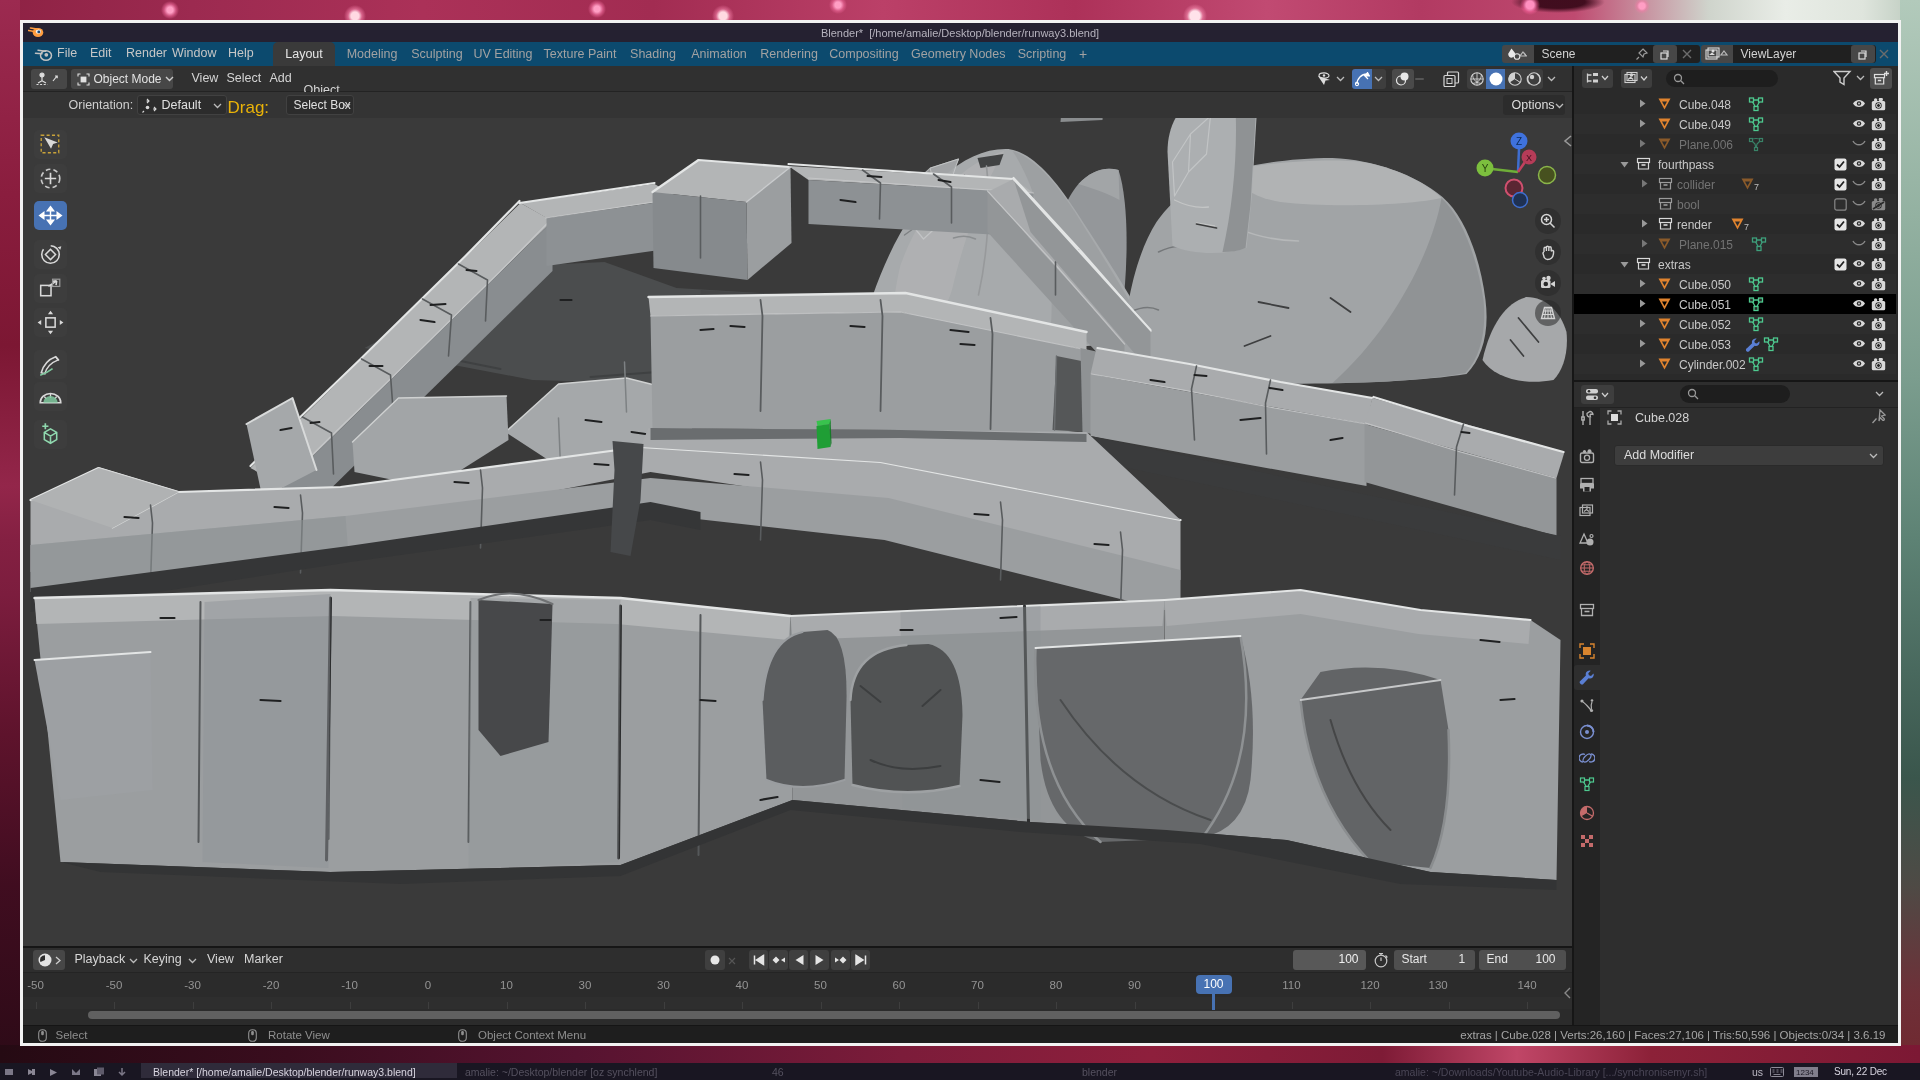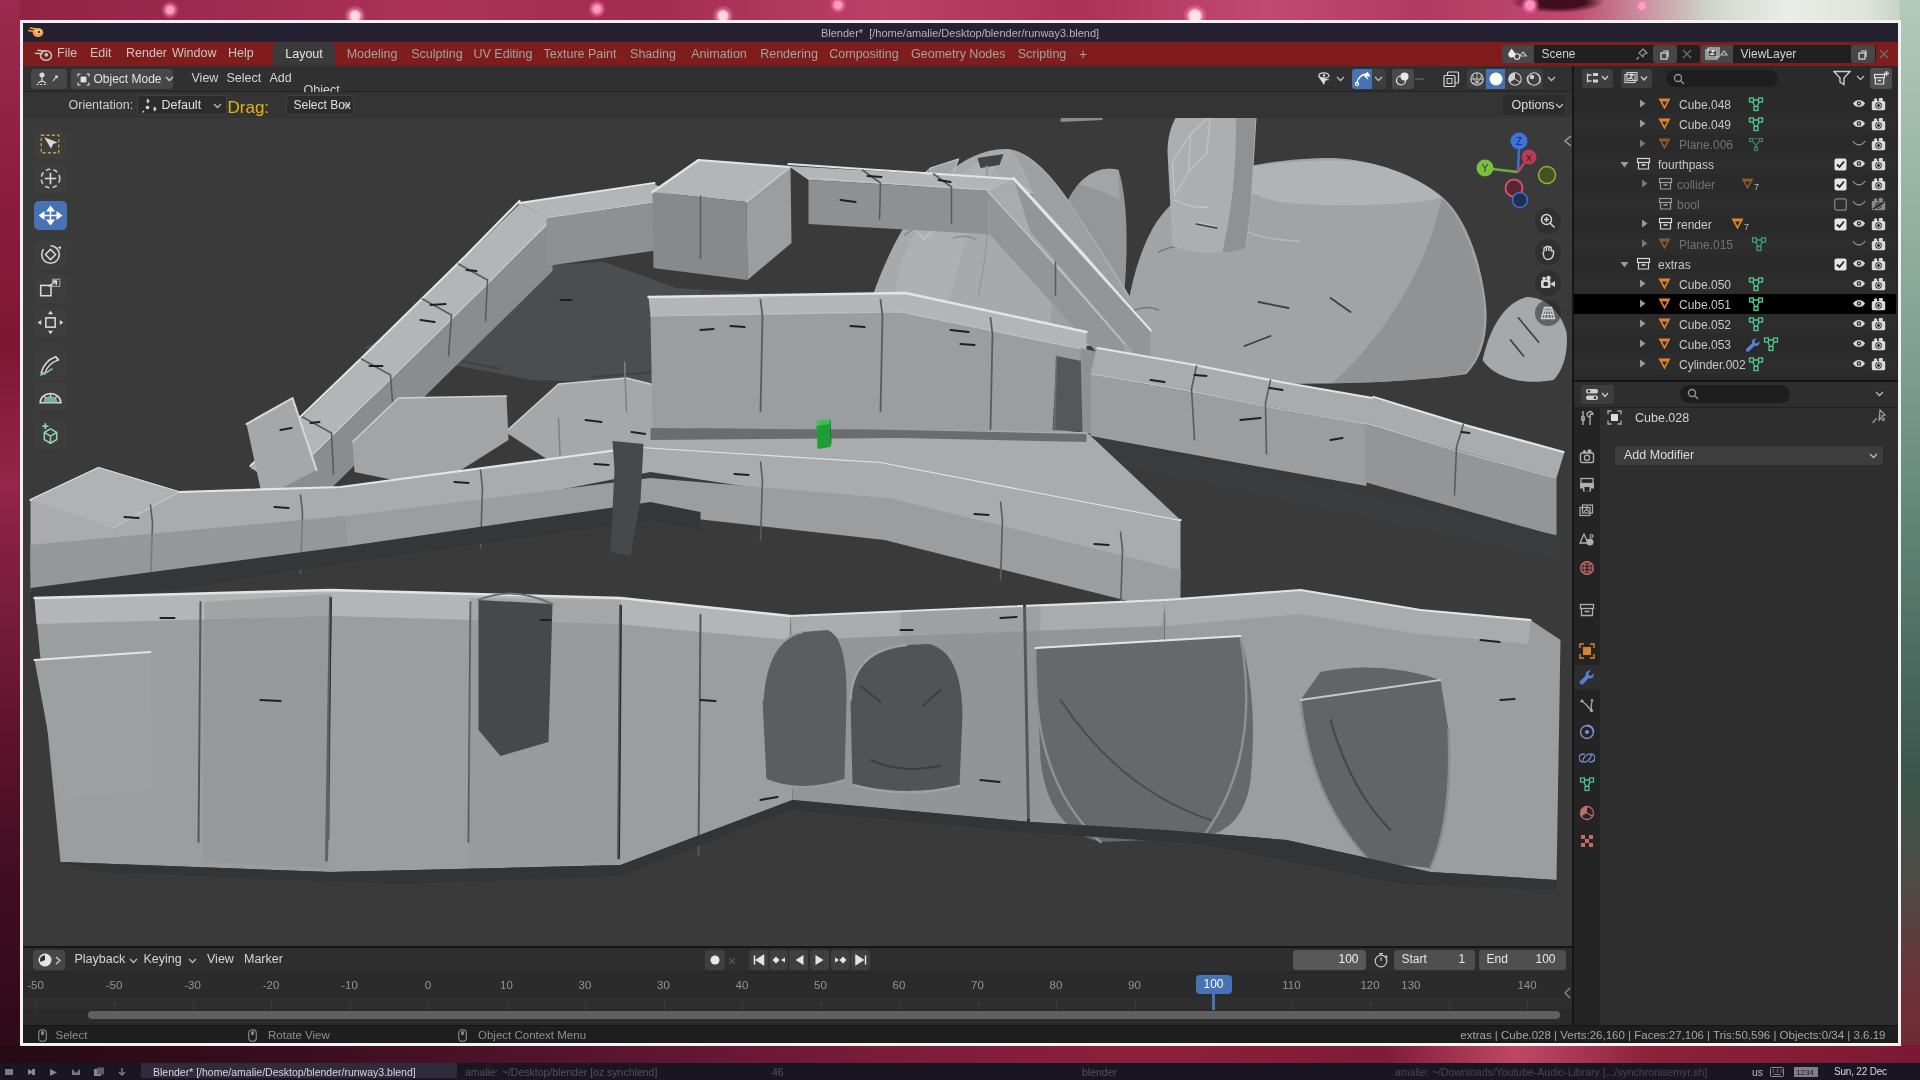--- a/index.html
+++ b/index.html
@@ -27,21 +27,21 @@
     background:linear-gradient(90deg,#250a13 0%, #3a0d1e 15%, #561330 30%, #7c1c3a 47%, #8e1f3c 60%, #7e1b36 72%, #c04667 79%, #8c2138 86%, #7c1834 100%); }
   
   #taskbar { left:0; top:1063px; width:1920px; height:17px; background:#191622; color:#b7b4bd; font-size:10.5px; }
   .task { position:absolute; top:1px; height:16px; line-height:16px; padding:0 10px; color:#d0cdd8; }
   
   #win { left:19.5px; top:19.5px; width:1881px; height:1026.5px; background:#1d1d1d; border:3px solid #f2f2f2; }
   #wc { left:0; top:0; width:1875px; height:1020.5px; }
   
   #titlebar { left:0; top:0; width:1875px; height:19.5px; background:#252131; color:#b6b3be; font-size:11px; text-align:center; line-height:20px; }
   
-  #menubar { left:0; top:19.5px; width:1875px; height:24px; background:#7f1d1d; color:#c6c6c6; font-size:12.5px; }
+  #menubar { left:0; top:19.5px; width:1875px; height:24px; background:#0c4a6e; color:#c6c6c6; font-size:12.5px; }
   .mi { position:absolute; top:3.5px; }
   .wtab { position:absolute; top:0; height:24px; line-height:25px; color:#a2a2a2; font-size:12.5px; text-align:center; white-space:nowrap; }
   .wtab.on { background:#3a3a3a; color:#e6e6e6; border-radius:5px 5px 0 0; }
   
   #vpheader { left:0; top:43.5px; width:1551.5px; height:26px; background:#303030; border-bottom:1px solid #232323;}
   #toolsettings { left:0; top:69.5px; width:1551.5px; height:26px; background:#343434; }
   #viewport { left:0; top:95.5px; width:1551.5px; height:829px; background:#3a3a3a; overflow:hidden; }
   #outliner { left:1551.5px; top:43.5px; width:323.5px; height:315px; background:#2a2a2a; }
   #props { left:1551.5px; top:358.5px; width:323.5px; height:644px; background:#2e2e2e; }
   #timeline { left:0; top:924.5px; width:1551.5px; height:78px; background:#2b2b2b; }
@@ -1203,21 +1203,21 @@
       <span class="txt" style="left:542.5px;top:5px;width:40px;text-align:center;color:#949494;font-size:11.5px">30</span>
       <span class="txt" style="left:621.0px;top:5px;width:40px;text-align:center;color:#949494;font-size:11.5px">30</span>
       <span class="txt" style="left:699.5px;top:5px;width:40px;text-align:center;color:#949494;font-size:11.5px">40</span>
       <span class="txt" style="left:778.0px;top:5px;width:40px;text-align:center;color:#949494;font-size:11.5px">50</span>
       <span class="txt" style="left:856.5px;top:5px;width:40px;text-align:center;color:#949494;font-size:11.5px">60</span>
       <span class="txt" style="left:935.0px;top:5px;width:40px;text-align:center;color:#949494;font-size:11.5px">70</span>
       <span class="txt" style="left:1013.5px;top:5px;width:40px;text-align:center;color:#949494;font-size:11.5px">80</span>
       <span class="txt" style="left:1092.0px;top:5px;width:40px;text-align:center;color:#949494;font-size:11.5px">90</span>
       <span class="txt" style="left:1249.0px;top:5px;width:40px;text-align:center;color:#949494;font-size:11.5px">110</span>
       <span class="txt" style="left:1327.5px;top:5px;width:40px;text-align:center;color:#949494;font-size:11.5px">120</span>
-      <span class="txt" style="left:1358px;top:5px;width:40px;text-align:right;color:#949494;font-size:11.5px">130</span>
+      <span class="txt" style="left:1406.0px;top:5px;width:40px;text-align:left;color:#949494;font-size:11.5px">130</span>
       <span class="txt" style="left:1484.5px;top:5px;width:40px;text-align:center;color:#949494;font-size:11.5px">140</span>
     </div>
 
     <div class="abs" style="left:0;top:50px;width:1551.5px;height:12px;background:#2e2e2e" id="ticks">
       <div class="abs" style="left:13.0px;top:5px;width:1px;height:7px;background:#3e3e3e"></div>
       <div class="abs" style="left:91.5px;top:5px;width:1px;height:7px;background:#3e3e3e"></div>
       <div class="abs" style="left:170.0px;top:5px;width:1px;height:7px;background:#3e3e3e"></div>
       <div class="abs" style="left:248.5px;top:5px;width:1px;height:7px;background:#3e3e3e"></div>
       <div class="abs" style="left:327.0px;top:5px;width:1px;height:7px;background:#3e3e3e"></div>
       <div class="abs" style="left:405.5px;top:5px;width:1px;height:7px;background:#3e3e3e"></div>

